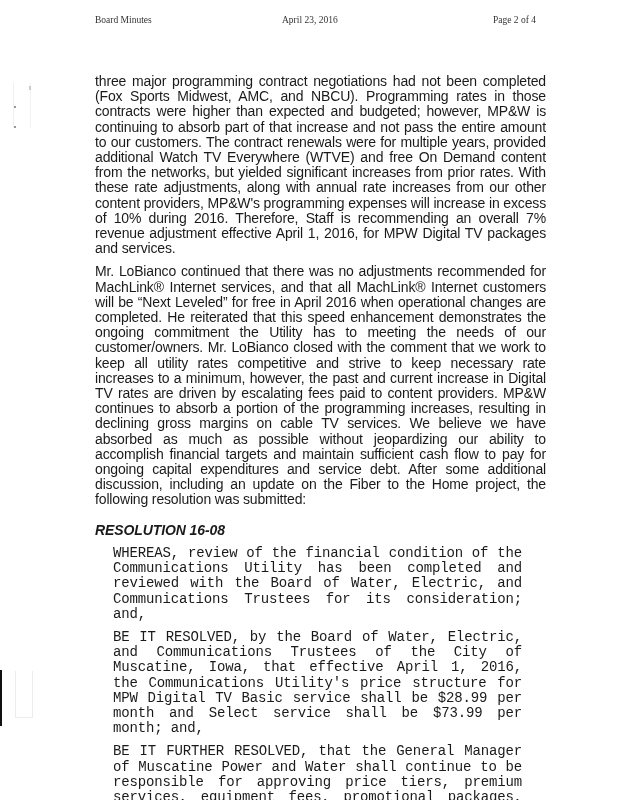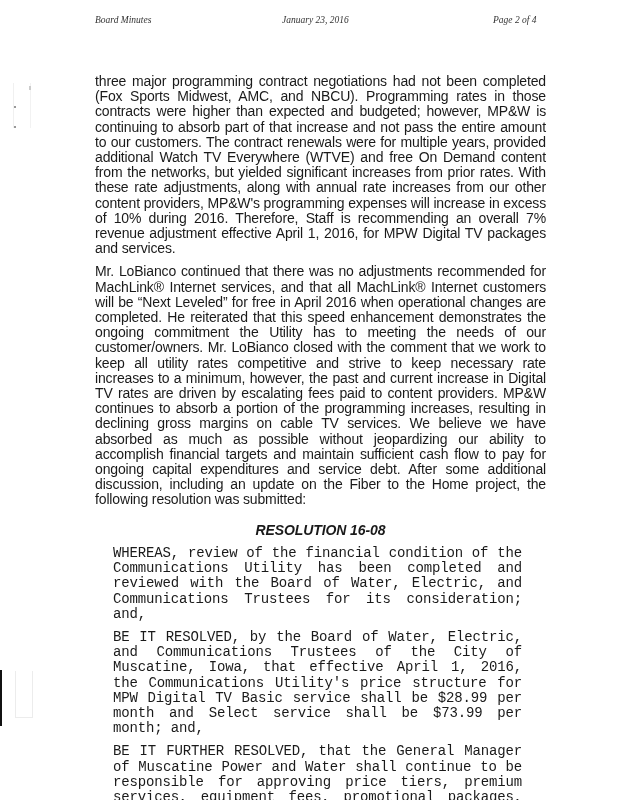--- a/index.html
+++ b/index.html
@@ -16,21 +16,20 @@
   }
   .page-header {
     position: absolute;
     top: 15px;
     left: 0;
     width: 568px;
     height: 14px;
     font-family: "Liberation Serif", "DejaVu Serif", serif;
     font-size: 9.5px;
     color: #333;
-    font-style: italic;
   }
   .page-header span {
     position: absolute;
     top: 0;
     white-space: nowrap;
   }
   .hdr-left { left: 95px; }
   .hdr-center { left: 282px; }
   .hdr-right { left: 493px; }
 
@@ -42,21 +41,20 @@
     font-family: "Liberation Sans", "DejaVu Sans", sans-serif;
     font-size: 14px;
     line-height: 15.2px;
     text-align: justify;
     letter-spacing: -0.15px;
   }
   .body-text p {
     margin: 0 0 8px 0;
   }
   .resolution-title {
-    text-align: center;
     font-weight: bold;
     font-style: italic;
     margin: 15px 0 8px 0;
     letter-spacing: -0.1px;
   }
   .resolution-block {
     margin-left: 18px;
     margin-right: 24px;
     font-family: Liberation Mono, monospace;
   }
@@ -96,21 +94,21 @@
   }
   .dot-1 { left: 14px; top: 106px; }
   .dot-2 { left: 14px; top: 126px; }
   .dot-3 { left: 29px; top: 86px; background: #ccc; height: 4px; }
 </style>
 </head>
 <body>
 
 <div class="page-header">
   <span class="hdr-left">Board Minutes</span>
-  <span class="hdr-center">January 23, 2016</span>
+  <span class="hdr-center">April 23, 2016</span>
   <span class="hdr-right">Page 2 of 4</span>
 </div>
 
 <div class="body-text">
   <p>three major programming contract negotiations had not been completed (Fox Sports Midwest, AMC, and NBCU). Programming rates in those contracts were higher than expected and budgeted; however, MP&amp;W is continuing to absorb part of that increase and not pass the entire amount to our customers. The contract renewals were for multiple years, provided additional Watch TV Everywhere (WTVE) and free On Demand content from the networks, but yielded significant increases from prior rates. With these rate adjustments, along with annual rate increases from our other content providers, MP&amp;W's programming expenses will increase in excess of 10% during 2016. Therefore, Staff is recommending an overall 7% revenue adjustment effective April 1, 2016, for MPW Digital TV packages and services.</p>
   <p>Mr. LoBianco continued that there was no adjustments recommended for MachLink® Internet services, and that all MachLink® Internet customers will be “Next Leveled” for free in April 2016 when operational changes are completed. He reiterated that this speed enhancement demonstrates the ongoing commitment the Utility has to meeting the needs of our customer/owners. Mr. LoBianco closed with the comment that we work to keep all utility rates competitive and strive to keep necessary rate increases to a minimum, however, the past and current increase in Digital TV rates are driven by escalating fees paid to content providers. MP&amp;W continues to absorb a portion of the programming increases, resulting in declining gross margins on cable TV services. We believe we have absorbed as much as possible without jeopardizing our ability to accomplish financial targets and maintain sufficient cash flow to pay for ongoing capital expenditures and service debt. After some additional discussion, including an update on the Fiber to the Home project, the following resolution was submitted:</p>
 
   <div class="resolution-title">RESOLUTION 16-08</div>
 
   <div class="resolution-block">

